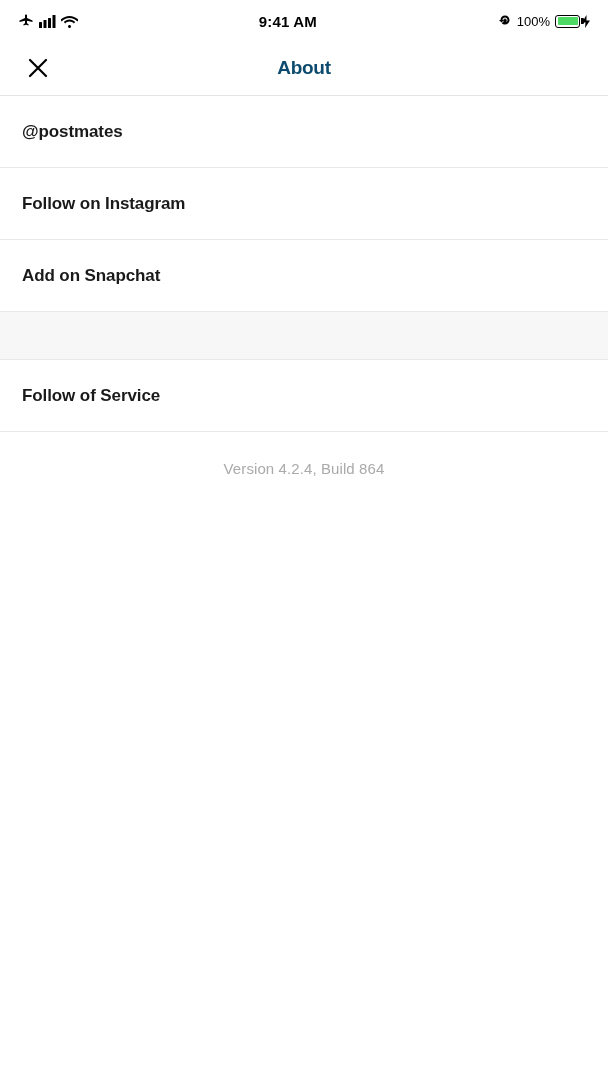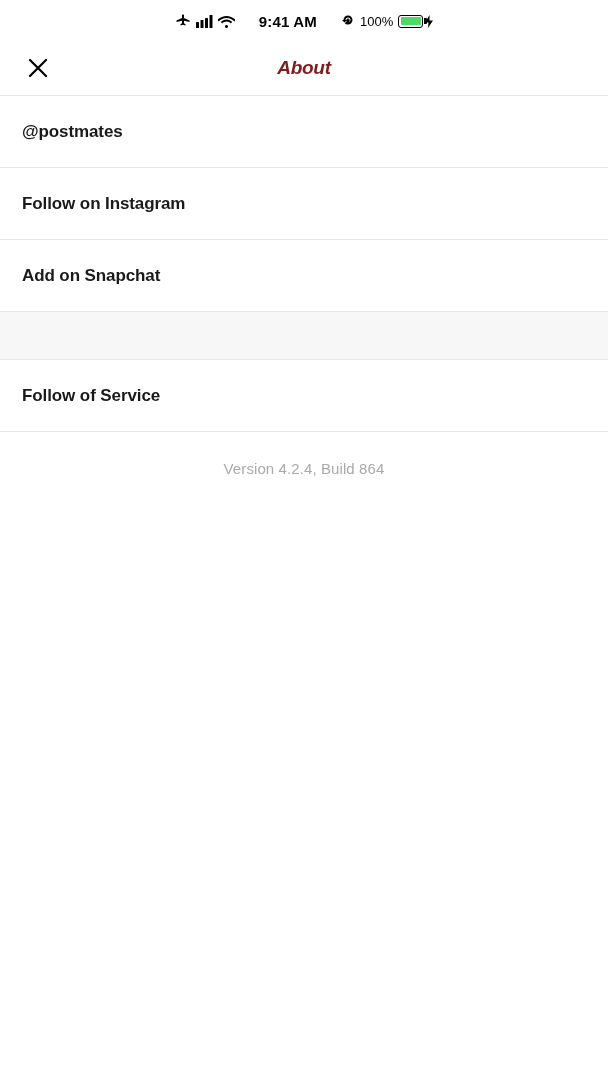--- a/index.html
+++ b/index.html
@@ -13,21 +13,21 @@
       width: 608px;
       min-height: 1080px;
       background: #ffffff;
       font-family: -apple-system, 'Helvetica Neue', Helvetica, Arial, sans-serif;
       color: #1a1a1a;
     }
 
     
     .status-bar {
       display: flex;
-      justify-content: center;
+      justify-content: space-between;
       align-items: center;
       padding: 6px 18px 4px 18px;
       height: 40px;
       background: #ffffff;
       gap: 24px;
     }
 
     .status-left {
       display: flex;
       align-items: center;
@@ -111,23 +111,22 @@
       display: flex;
       align-items: center;
       justify-content: center;
       width: 36px;
       height: 36px;
     }
 
     .nav-title {
       font-size: 19px;
       font-weight: 700;
-      color: #7f1d1d;
+      color: #0c4a6e;
       letter-spacing: -0.3px;
-      font-style: italic;
     }
 
     
     .list-section {
       background: #ffffff;
     }
 
     .list-item {
       display: flex;
       align-items: center;

